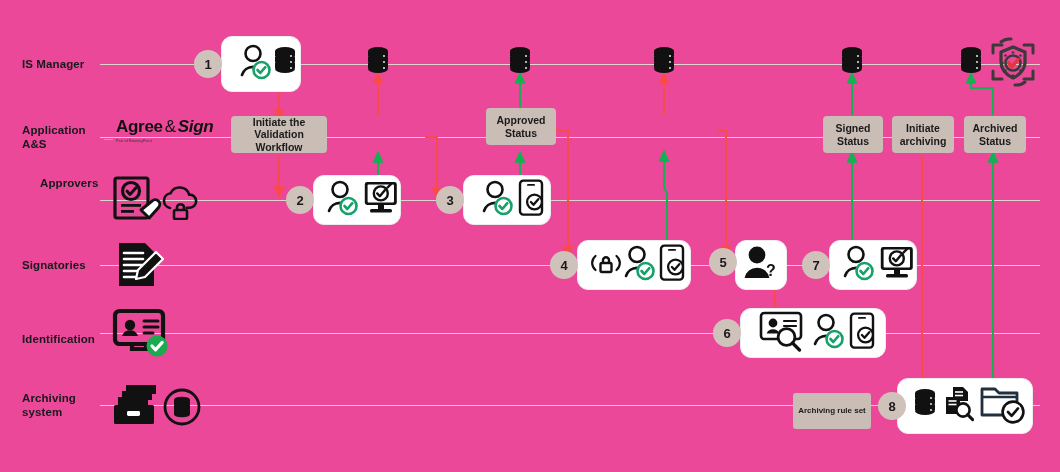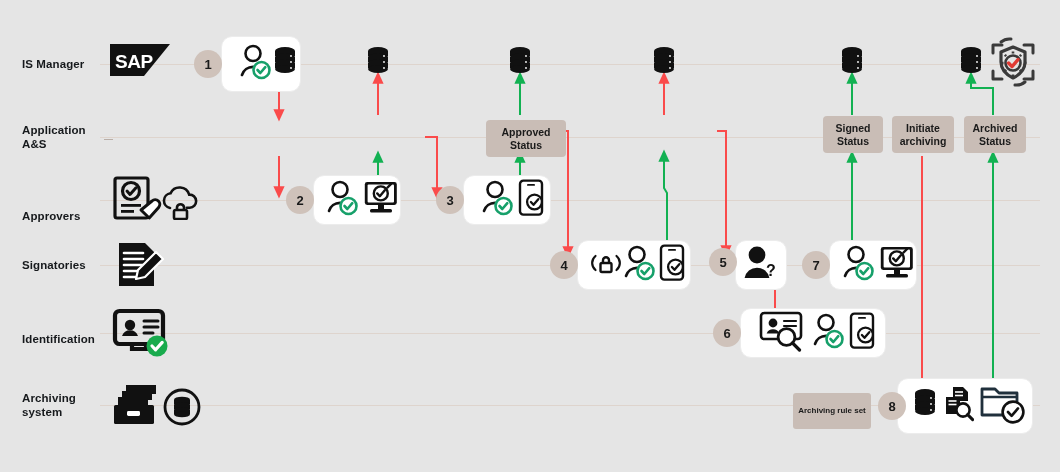--- a/index.html
+++ b/index.html
@@ -5,21 +5,21 @@
 <style>
   html,body{margin:0;padding:0;background:#ffffff;}
   body{
     font-family:"Liberation Sans","DejaVu Sans",sans-serif;
     -webkit-font-smoothing:antialiased;
   }
   #canvas{
     position:relative;
     width:1060px;
     height:472px;
-    background:#e5e5e5;
+    background:#ec4899;
     overflow:hidden;
   }
   
   .lane-label{
     position:absolute;
     left:22px;
     font-size:11.5px;
     font-weight:bold;
     color:#16191c;
     line-height:14px;
@@ -126,33 +126,33 @@
   <div class="lane-line" style="left:100px;  top:64px;  width:940px;"></div>
   <div class="lane-line" style="left:100px;  top:137px; width:940px;"></div>
   <div class="lane-line" style="left:100px;  top:200px; width:940px;"></div>
   <div class="lane-line" style="left:100px;  top:265px; width:940px;"></div>
   <div class="lane-line" style="left:100px;  top:333px; width:940px;"></div>
   <div class="lane-line" style="left:100px;  top:405px; width:940px;"></div>
 
   <div class="lane-label" style="top:57px;">IS Manager</div>
   <div class="lane-label" style="top:123px;">Application
 A&amp;S</div>
-  <div class="lane-label" style="top:209px;">Approvers</div>
+  <div class="lane-label" style="top:176px;margin-left:18px;">Approvers</div>
   <div class="lane-label" style="top:258px;">Signatories</div>
   <div class="lane-label" style="top:332px;">Identification</div>
   <div class="lane-label" style="top:391px;">Archiving
 system</div>
 
-  <div class="sap-logo" style="left:110px; top:43px;">
-    <svg width="68" height="34" viewBox="0 0 68 34">
-      <polygon points="0,1 60,1 34,33 0,33" fill="#111111"></polygon>
-      <text x="5" y="25" font-family="Liberation Sans, sans-serif" font-size="19" font-weight="bold" fill="#ffffff" letter-spacing="-0.5">SAP</text>
-    </svg>
-  </div>
-
+
+  <div class="as-logo" style="left:116px; top:117px;">
+    <div class="as-main">
+      <span class="agree">Agree</span><span class="amp" style="margin:0 2px;">&amp;</span><span class="sign">Sign</span>
+    </div>
+    <div class="as-sub">Part of BearingPoint</div>
+  </div>
   <div class="as-rule" style="left:104px; top:139px;"></div>
 
   <svg class="conn" style="left:0;top:0;width:1060px;height:472px;">
     <defs>
       <marker id="ar-red" markerWidth="7" markerHeight="7" refX="3.2" refY="3.1" orient="auto" markerUnits="strokeWidth">
         <path d="M0.3,0.3 L6.4,3.1 L0.3,5.9 Z" fill="#fa4b4b"></path>
       </marker>
       <marker id="ar-green" markerWidth="7" markerHeight="7" refX="3.2" refY="3.1" orient="auto" markerUnits="strokeWidth">
         <path d="M0.3,0.3 L6.4,3.1 L0.3,5.9 Z" fill="#12b152"></path>
       </marker>
@@ -361,21 +361,23 @@
       <g fill="none" stroke="#3a3a3a" stroke-width="2.6">
         <circle cx="27" cy="27" r="7.5"></circle>
         <path d="M27,17.5 v-2 M27,38.5 v2 M17.5,27 h-2 M38.5,27 h2
                  M20.2,20.2 l-1.4,-1.4 M33.8,33.8 l1.4,1.4
                  M33.8,20.2 l1.4,-1.4 M20.2,33.8 l-1.4,1.4"></path>
       </g>
       <path d="M22.6,27 l3.4,3.6 l6,-7" fill="none" stroke="#e03a33" stroke-width="3.4" stroke-linecap="round" stroke-linejoin="round"></path>
     </svg>
   </div>
 
-  <div class="chip" style="left:486px; top:120px; width:80px; height:37px; white-space:pre-line;">Approved
+  <div class="chip" style="left:231px; top:116px; width:96px; height:37px; white-space:pre-line;">Initiate the
+Validation Workflow</div>
+  <div class="chip" style="left:486px; top:108px; width:70px; height:37px; white-space:pre-line;">Approved
 Status</div>
   <div class="chip" style="left:823px; top:116px; width:60px; height:37px; white-space:pre-line;">Signed
 Status</div>
   <div class="chip" style="left:892px; top:116px; width:62px; height:37px; white-space:pre-line;">Initiate
 archiving</div>
   <div class="chip" style="left:964px; top:116px; width:62px; height:37px; white-space:pre-line;">Archived
 Status</div>
   <div class="chip small" style="left:793px; top:393px; width:78px; height:36px;">Archiving rule set</div>
 
   <div class="icon-card" style="left:221px; top:36px; width:80px; height:56px; padding-left:14px;">

